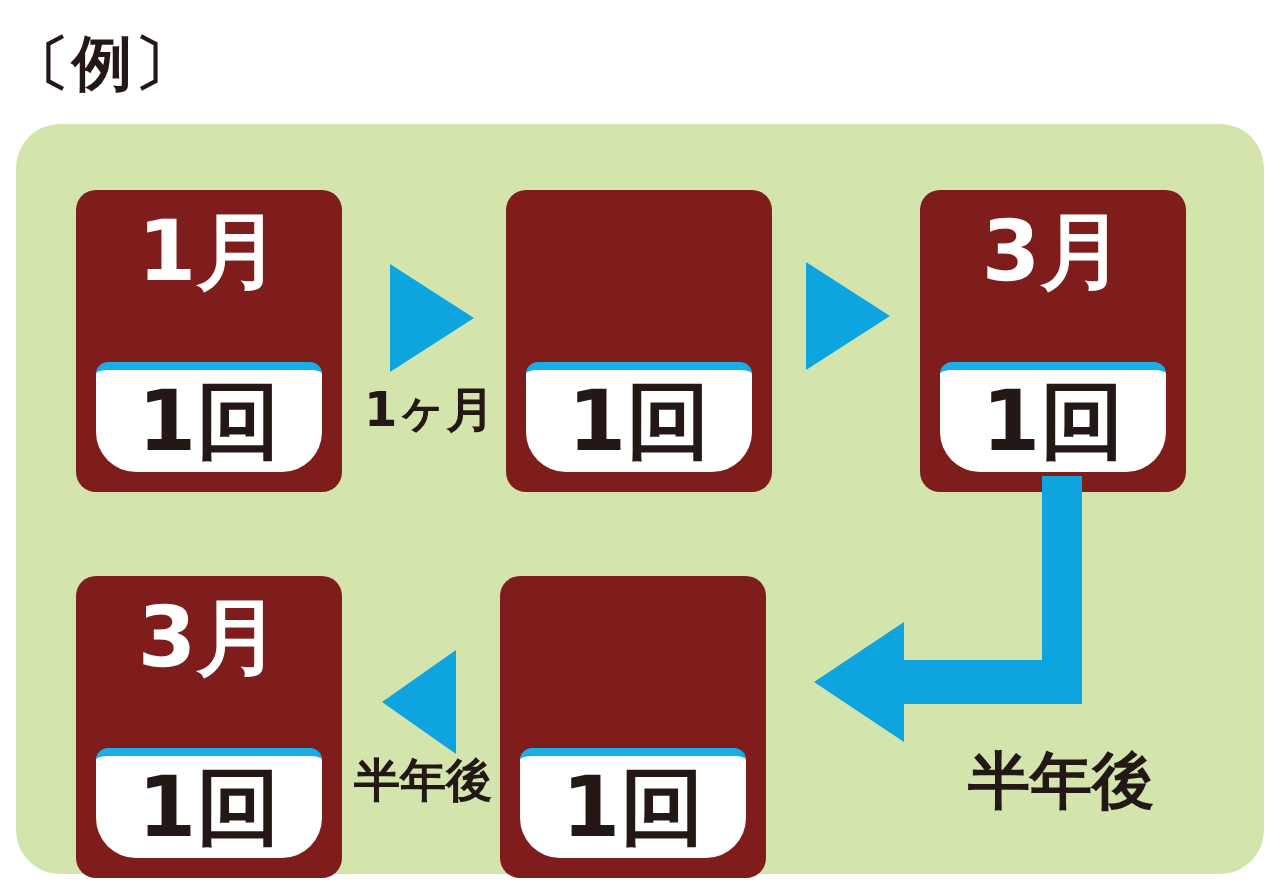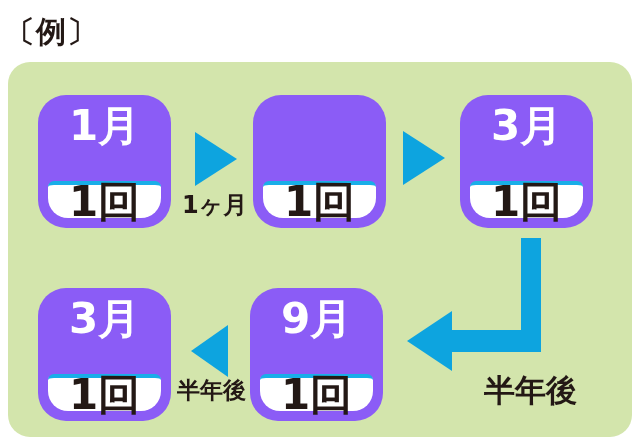--- a/index.html
+++ b/index.html
@@ -21,23 +21,23 @@
   }
 
   .panel {
     left: 8px; top: 62px;
     width: 624px; height: 375px;
     background: #d3e5ac;
     border-radius: 22px;
   }
 
   .calendar {
-    width: 133px; height: 133px;
-    background: #8b5cf6;
-    border-radius: 28px;
+    width: 133px; height: 151px;
+    background: #7f1d1d;
+    border-radius: 10px;
   }
   .cal-month {
     height: 60px;
     line-height: 62px;
     text-align: center;
     color: #ffffff;
     font-size: 42px;
     font-weight: bold;
   }
   .cal-white {
@@ -103,21 +103,20 @@
   </div>
 
   <div class="abs calendar" style="left:30px;top:226px">
     <div class="cal-month">3月</div>
     <div class="cal-white">
       <span>1回</span>
     </div>
   </div>
 
   <div class="abs calendar" style="left:242px;top:226px">
-    <div class="cal-month">9月</div>
     <div class="cal-white">
       <span>1回</span>
     </div>
   </div>
 
   <div class="abs tri-right" style="left:187px;top:70px"></div>
   <div class="abs tri-right" style="left:395px;top:69px"></div>
   <div class="abs tri-left" style="left:183px;top:263px"></div>
 
   <svg class="abs" style="left:392px;top:168px" width="160" height="150" viewBox="0 0 160 150">

